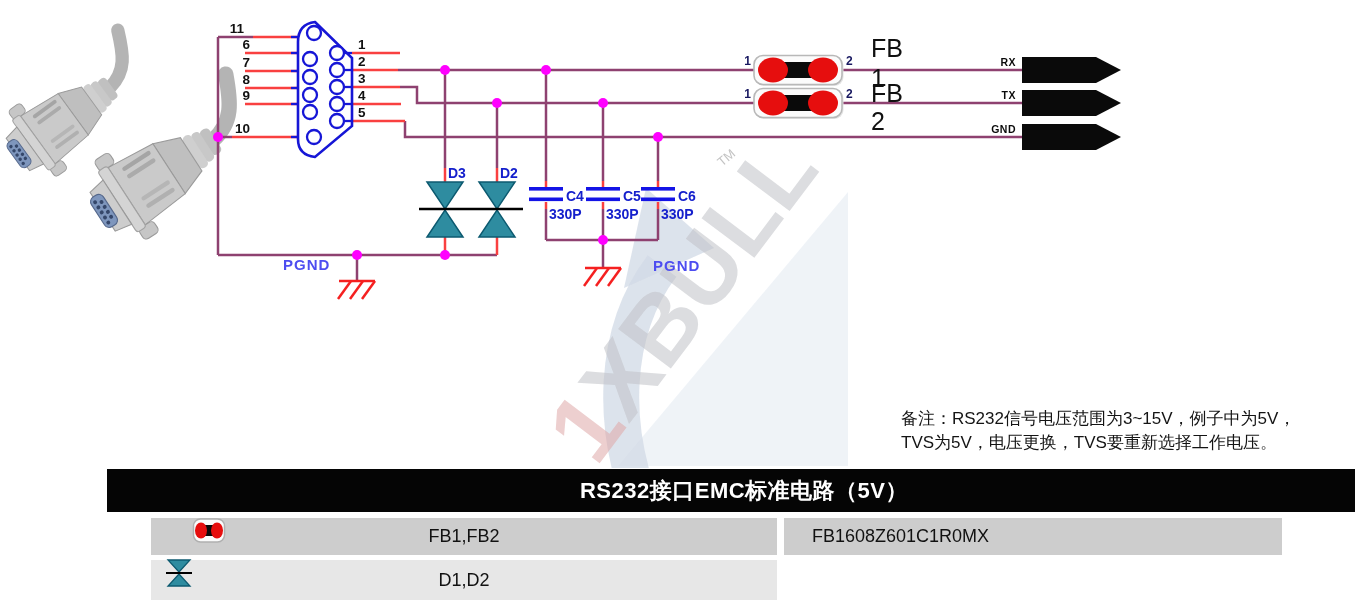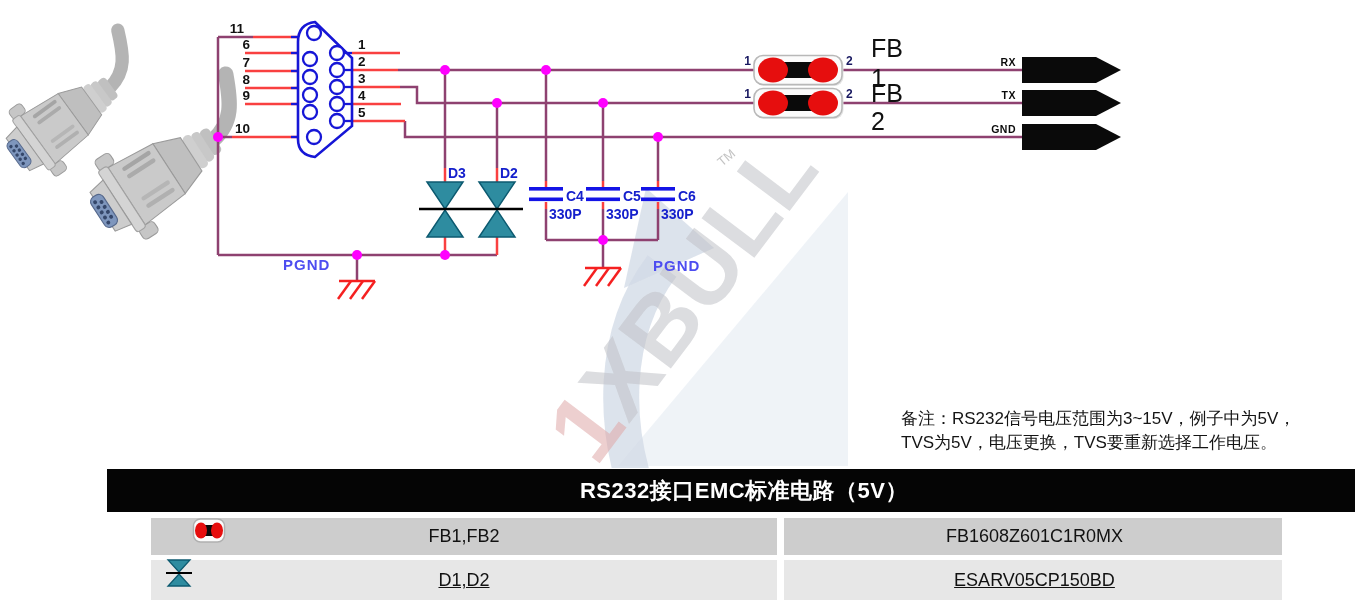--- a/index.html
+++ b/index.html
@@ -14,23 +14,23 @@
   .note span{display:block;}
 
   
   .btable{position:absolute;left:107px;top:469px;width:1248px;}
   .btable .hdr{height:43px;background:#050505;color:#ffffff;font-weight:bold;font-size:22px;
                text-align:center;line-height:43px;letter-spacing:0.5px;padding-left:26px;}
   .btable .row{display:flex;margin-top:6px;}
   .btable .row.r2{margin-top:5px;}
   .cell-left{position:relative;width:626px;text-align:center;font-size:18px;color:#111;margin-left:44px;}
   .gapcol{width:7px;background:#ffffff;}
-  .cell-right{width:498px;font-size:18px;color:#111;text-align:center;padding-left:3px;box-sizing:border-box;}
+  .cell-right{width:498px;font-size:18px;color:#111;text-align:left;padding-left:28px;box-sizing:border-box;}
   .r1 .cell-left,.r1 .cell-right{background:#cdcdcd;height:37px;line-height:37px;}
-  .r2 .cell-left,.r2 .cell-right{background:#e7e7e7;height:40px;line-height:40px;text-decoration:underline;}
+  .r2 .cell-left,.r2 .cell-right{background:#e7e7e7;height:40px;line-height:40px;}
   .rowicon{position:absolute;top:50%;transform:translateY(-50%);}
   .icon-fb{left:41px;}
   .icon-tvs{left:15px;}
 </style>
 </head>
 <body>
 
 <div class="canvas">
 
 <svg class="schem-svg" width="1360" height="468" viewBox="0 0 1360 468">
@@ -298,19 +298,16 @@
       <span class="rowicon icon-tvs">
         <svg width="26" height="28" viewBox="0 0 26 28">
           <polygon points="2,1 24,1 13,13" fill="#2e8ca0" stroke="#0c5a70" stroke-width="1.3"></polygon>
           <polygon points="2,27 24,27 13,15" fill="#2e8ca0" stroke="#0c5a70" stroke-width="1.3"></polygon>
           <path d="M0 14 L26 14" stroke="#000" stroke-width="2"></path>
         </svg>
       </span>
       <span>D1,D2</span>
     </div>
     <div class="gapcol"></div>
-    <div class="cell-right">
-      <span>ESARV05CP150BD</span>
-    </div>
   </div>
 </div>
 
 </div>
 
 </body></html>

